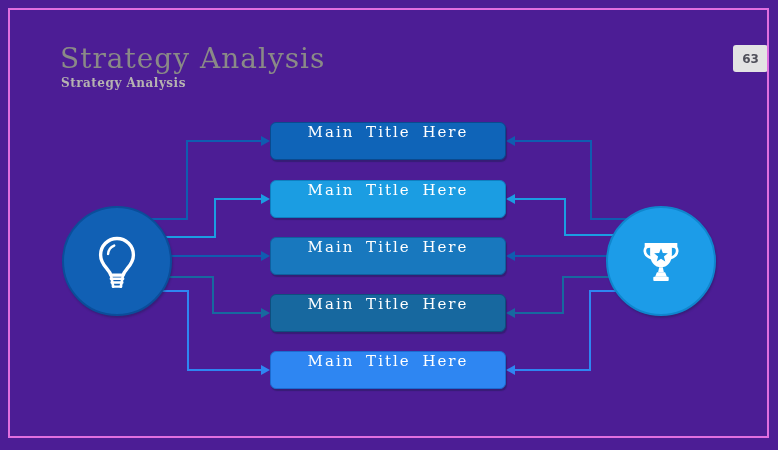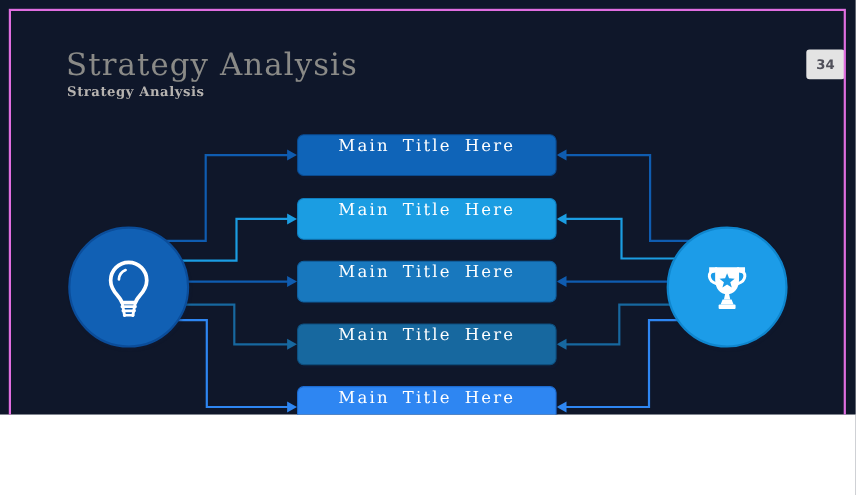--- a/index.html
+++ b/index.html
@@ -1,17 +1,17 @@
 <!DOCTYPE html>
 <html><head>
 <meta charset="utf-8">
 <style>
   html,body { margin:0; padding:0; background:#ffffff; }
   .canvas {
-    position:relative; width:778px; height:377px; background:#0f172a;
+    position:relative; width:778px; height:450px; background:#4c1d95;
     font-family:"DejaVu Serif", serif; overflow:hidden;
   }
   .slide-border {
     position:absolute; left:8px; top:8px; width:761px; height:430px;
     border:2px solid #E06EE0; box-sizing:border-box; pointer-events:none;
   }
   .page-title {
     position:absolute; left:60px; top:42px; font-size:28px; color:#8A8A87;
     letter-spacing:1px; white-space:nowrap;
   }
@@ -68,21 +68,21 @@
     <polyline points="640,256 514,256" fill="none" stroke-width="2" stroke="#0F5CB0"></polyline>
     <polygon points="506,256 515,251 515,261" fill="#0F5CB0"></polygon>
     <polyline points="640,277 563,277 563,313 514,313" fill="none" stroke-width="2" stroke="#17689F"></polyline>
     <polygon points="506,313 515,308 515,318" fill="#17689F"></polygon>
     <polyline points="640,291 590,291 590,370 514,370" fill="none" stroke-width="2" stroke="#2E86F2"></polyline>
     <polygon points="506,370 515,365 515,375" fill="#2E86F2"></polygon>
   </svg>
 
   <div class="page-title" style="color: rgb(138, 138, 135);">Strategy Analysis</div>
   <div class="page-subtitle" style="color: rgb(182, 179, 176);">Strategy Analysis</div>
-  <div class="page-badge" style="background-color: rgb(227, 227, 227); color: rgb(80, 80, 90);">34</div>
+  <div class="page-badge" style="background-color: rgb(227, 227, 227); color: rgb(80, 80, 90);">63</div>
 
   <div class="bar bar-1" style="background-color: rgb(15, 100, 184); border-color: rgb(10, 74, 143);">
     <span>Main Title Here</span>
   </div>
   <div class="bar bar-2" style="background-color: rgb(27, 157, 226); border-color: rgb(15, 127, 192);">
     <span>Main Title Here</span>
   </div>
   <div class="bar bar-3" style="background-color: rgb(24, 120, 190); border-color: rgb(15, 95, 158);">
     <span>Main Title Here</span>
   </div>

